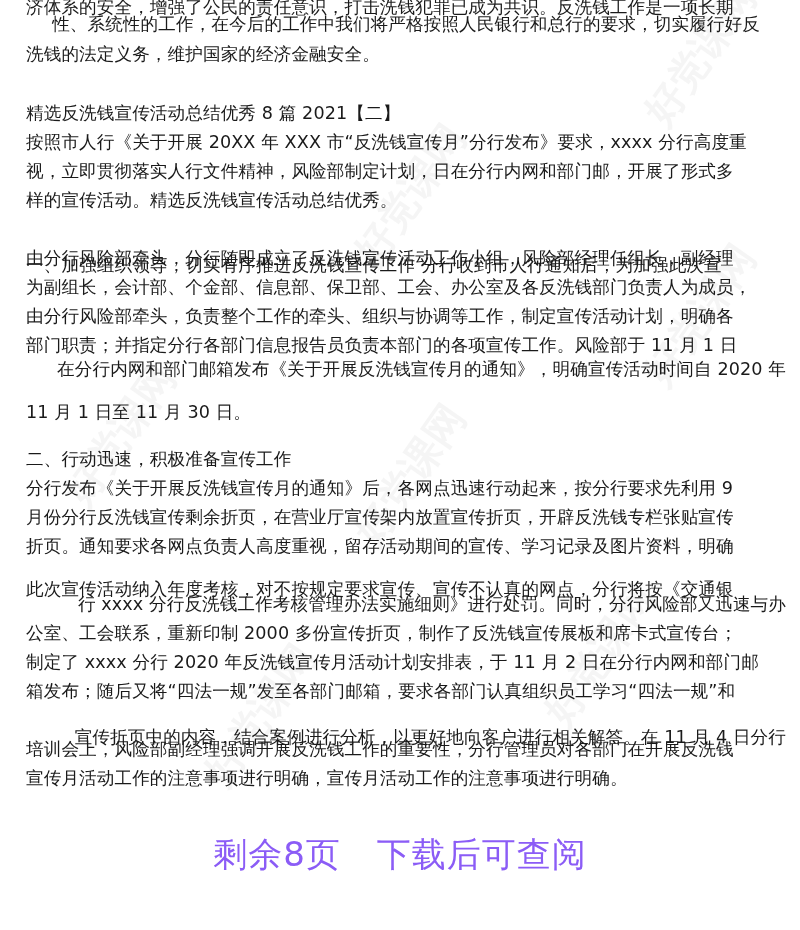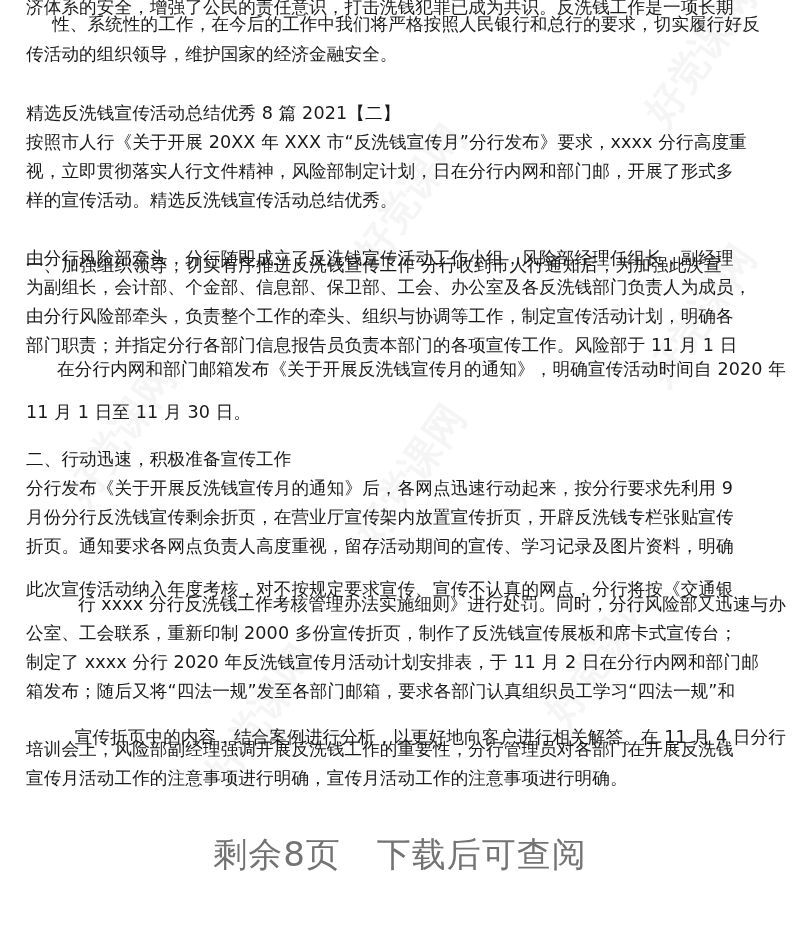--- a/index.html
+++ b/index.html
@@ -39,41 +39,41 @@
     pointer-events: none;
     font-weight: bold;
   }
   .footer-cta {
     position: absolute;
     left: 0;
     top: 832px;
     width: 800px;
     text-align: center;
     font-size: 34px;
-    color: #737373;
+    color: #8b5cf6;
     letter-spacing: 1px;
   }
   .footer-cta span { display: inline-block; }
   .footer-cta .gap { width: 36px; }
 </style>
 </head>
 <body>
 
 <div class="page" id="doc-page">
 
 <div class="watermark" style="left: 330px; top: 180px;">好党课网</div>
     <div class="watermark" style="left: 40px; top: 420px;">好党课网</div>
     <div class="watermark" style="left: 330px; top: 460px;">好党课网</div>
     <div class="watermark" style="left: 620px; top: 300px;">好党课网</div>
     <div class="watermark" style="left: 180px; top: 700px;">好党课网</div>
     <div class="watermark" style="left: 520px; top: 640px;">好党课网</div>
     <div class="watermark" style="left: 620px; top: 40px;">好党课网</div>
     <div class="line" style="top: 8px;">济体系的安全，增强了公民的责任意识，打击洗钱犯罪已成为共识。反洗钱工作是一项长期</div>
     <div class="line" style="top: 25px; text-align: center;">性、系统性的工作，在今后的工作中我们将严格按照人民银行和总行的要求，切实履行好反</div>
-    <div class="line" style="top: 55px;">传活动的组织领导，维护国家的经济金融安全。</div>
+    <div class="line" style="top: 55px;">洗钱的法定义务，维护国家的经济金融安全。</div>
     <div class="line" style="top: 114px;">精选反洗钱宣传活动总结优秀 8 篇 2021【二】</div>
     <div class="line" style="top: 143px;">按照市人行《关于开展 20XX 年 XXX 市“反洗钱宣传月”分行发布》要求，xxxx 分行高度重</div>
     <div class="line" style="top: 172px;">视，立即贯彻落实人行文件精神，风险部制定计划，日在分行内网和部门邮，开展了形式多</div>
     <div class="line" style="top: 201px;">样的宣传活动。精选反洗钱宣传活动总结优秀。</div>
     <div class="line" style="top: 230px; margin-top: 36px;">一、加强组织领导，切实有序推进反洗钱宣传工作  分行收到市人行通知后，为加强此次宣</div>
     <div class="line" style="top: 259px;">由分行风险部牵头，分行随即成立了反洗钱宣传活动工作小组，风险部经理任组长，副经理</div>
     <div class="line" style="top: 288px;">为副组长，会计部、个金部、信息部、保卫部、工会、办公室及各反洗钱部门负责人为成员，</div>
     <div class="line" style="top: 317px;">由分行风险部牵头，负责整个工作的牵头、组织与协调等工作，制定宣传活动计划，明确各</div>
     <div class="line" style="top: 346px;">部门职责；并指定分行各部门信息报告员负责本部门的各项宣传工作。风险部于 11 月 1 日</div>
     <div class="line" style="top: 370px; text-align: right;">在分行内网和部门邮箱发布《关于开展反洗钱宣传月的通知》，明确宣传活动时间自 2020 年</div>

